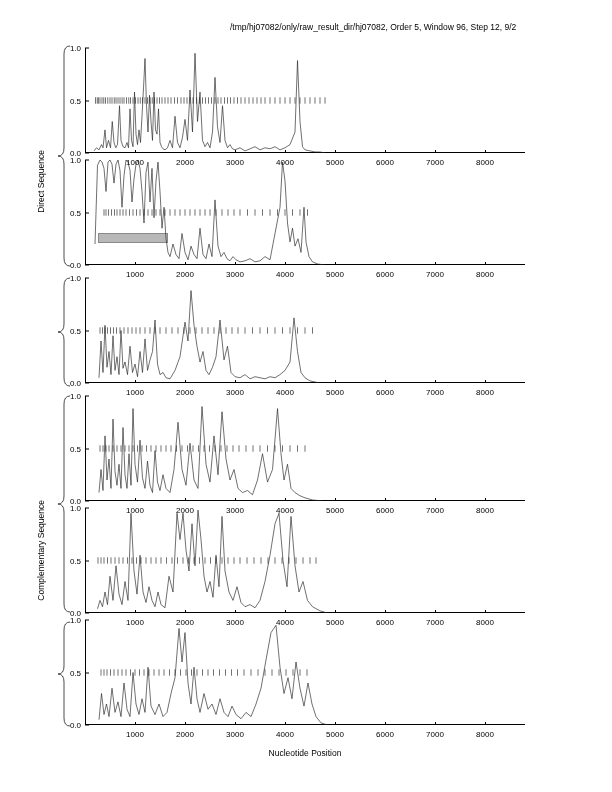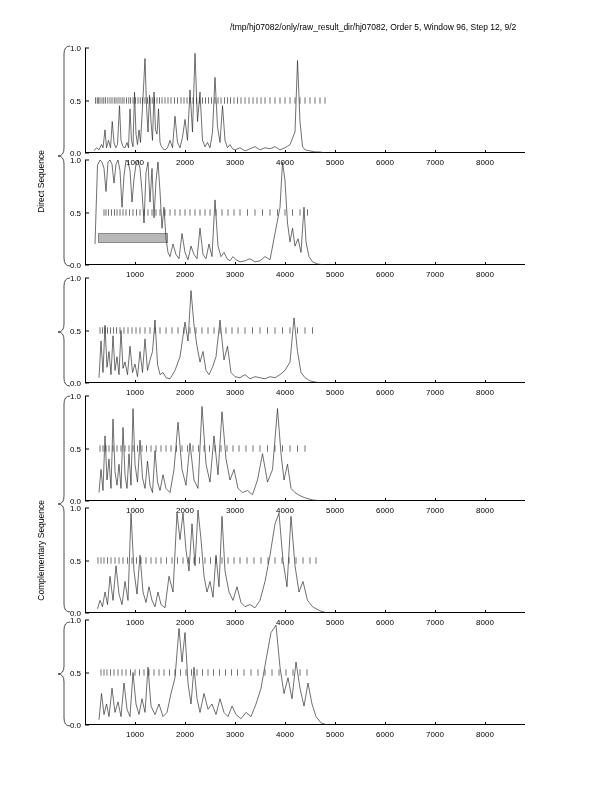--- a/index.html
+++ b/index.html
@@ -565,20 +565,21 @@
           <line x1="194" x2="194" y1="49.3" y2="55.7" stroke="#333" stroke-width="0.7"></line>
           <line x1="201" x2="201" y1="49.3" y2="55.7" stroke="#333" stroke-width="0.7"></line>
           <line x1="208" x2="208" y1="49.3" y2="55.7" stroke="#333" stroke-width="0.7"></line>
           <line x1="215" x2="215" y1="49.3" y2="55.7" stroke="#333" stroke-width="0.7"></line>
           <line x1="222" x2="222" y1="49.3" y2="55.7" stroke="#333" stroke-width="0.7"></line>
           <path d="M 14.00 99.75 L 16.50 73.50 L 19.00 94.50 L 21.50 84.00 L 24.00 96.60 L 27.00 68.25 L 30.00 92.40 L 33.00 81.90 L 36.00 96.60 L 39.00 63.00 L 42.00 89.25 L 45.00 96.60 L 48.00 52.50 L 51.00 84.00 L 54.00 94.50 L 57.00 78.75 L 60.00 92.40 L 63.00 47.25 L 66.00 86.10 L 70.00 94.50 L 74.00 84.00 L 78.00 96.60 L 82.00 92.40 L 86.00 73.50 L 90.00 57.75 L 94.00 8.40 L 97.00 42.00 L 100.00 12.60 L 103.00 63.00 L 106.00 84.00 L 109.00 47.25 L 112.00 78.75 L 115.00 92.40 L 119.00 73.50 L 123.00 89.25 L 127.00 84.00 L 131.00 94.50 L 135.00 78.75 L 139.00 92.40 L 143.00 96.60 L 147.00 86.10 L 151.00 94.50 L 156.00 98.70 L 161.00 92.40 L 166.00 96.60 L 171.00 84.00 L 176.00 68.25 L 181.00 39.90 L 186.00 12.60 L 191.00 5.25 L 195.00 47.25 L 199.00 73.50 L 203.00 57.75 L 207.00 78.75 L 211.00 42.00 L 215.00 68.25 L 219.00 86.10 L 223.00 63.00 L 227.00 84.00 L 231.00 96.60 L 236.00 102.90 L 242.50 105.00" fill="none" stroke="#222222" stroke-width="0.65"></path>
         </svg>
       </div>
     </div>
 
+  <div class="axis-label-x">Nucleotide Position</div>
 
   <div class="axis-label-y grouplabel-1">Direct Sequence</div>
   <div class="axis-label-y grouplabel-2">Complementary Sequence</div>
 
   <svg class="braces" width="612" height="792" style="position:absolute;left:0;top:0;pointer-events:none;">
     <path d="M 70 46 Q 64 46 64 54 L 64 148 Q 64 156 58 156 Q 64 156 64 164 L 64 258 Q 64 266 70 266" fill="none" stroke="#000" stroke-width="0.7"></path>
     <path d="M 70 278 Q 64 278 64 286 L 64 324 Q 64 332 58 332 Q 64 332 64 340 L 64 378 Q 64 386 70 386" fill="none" stroke="#000" stroke-width="0.7"></path>
     <path d="M 70 396 Q 64 396 64 404 L 64 496 Q 64 504 58 504 Q 64 504 64 512 L 64 604 Q 64 612 70 612" fill="none" stroke="#000" stroke-width="0.7"></path>
     <path d="M 70 622 Q 64 622 64 630 L 64 666 Q 64 674 58 674 Q 64 674 64 682 L 64 718 Q 64 726 70 726" fill="none" stroke="#000" stroke-width="0.7"></path>
   </svg>

